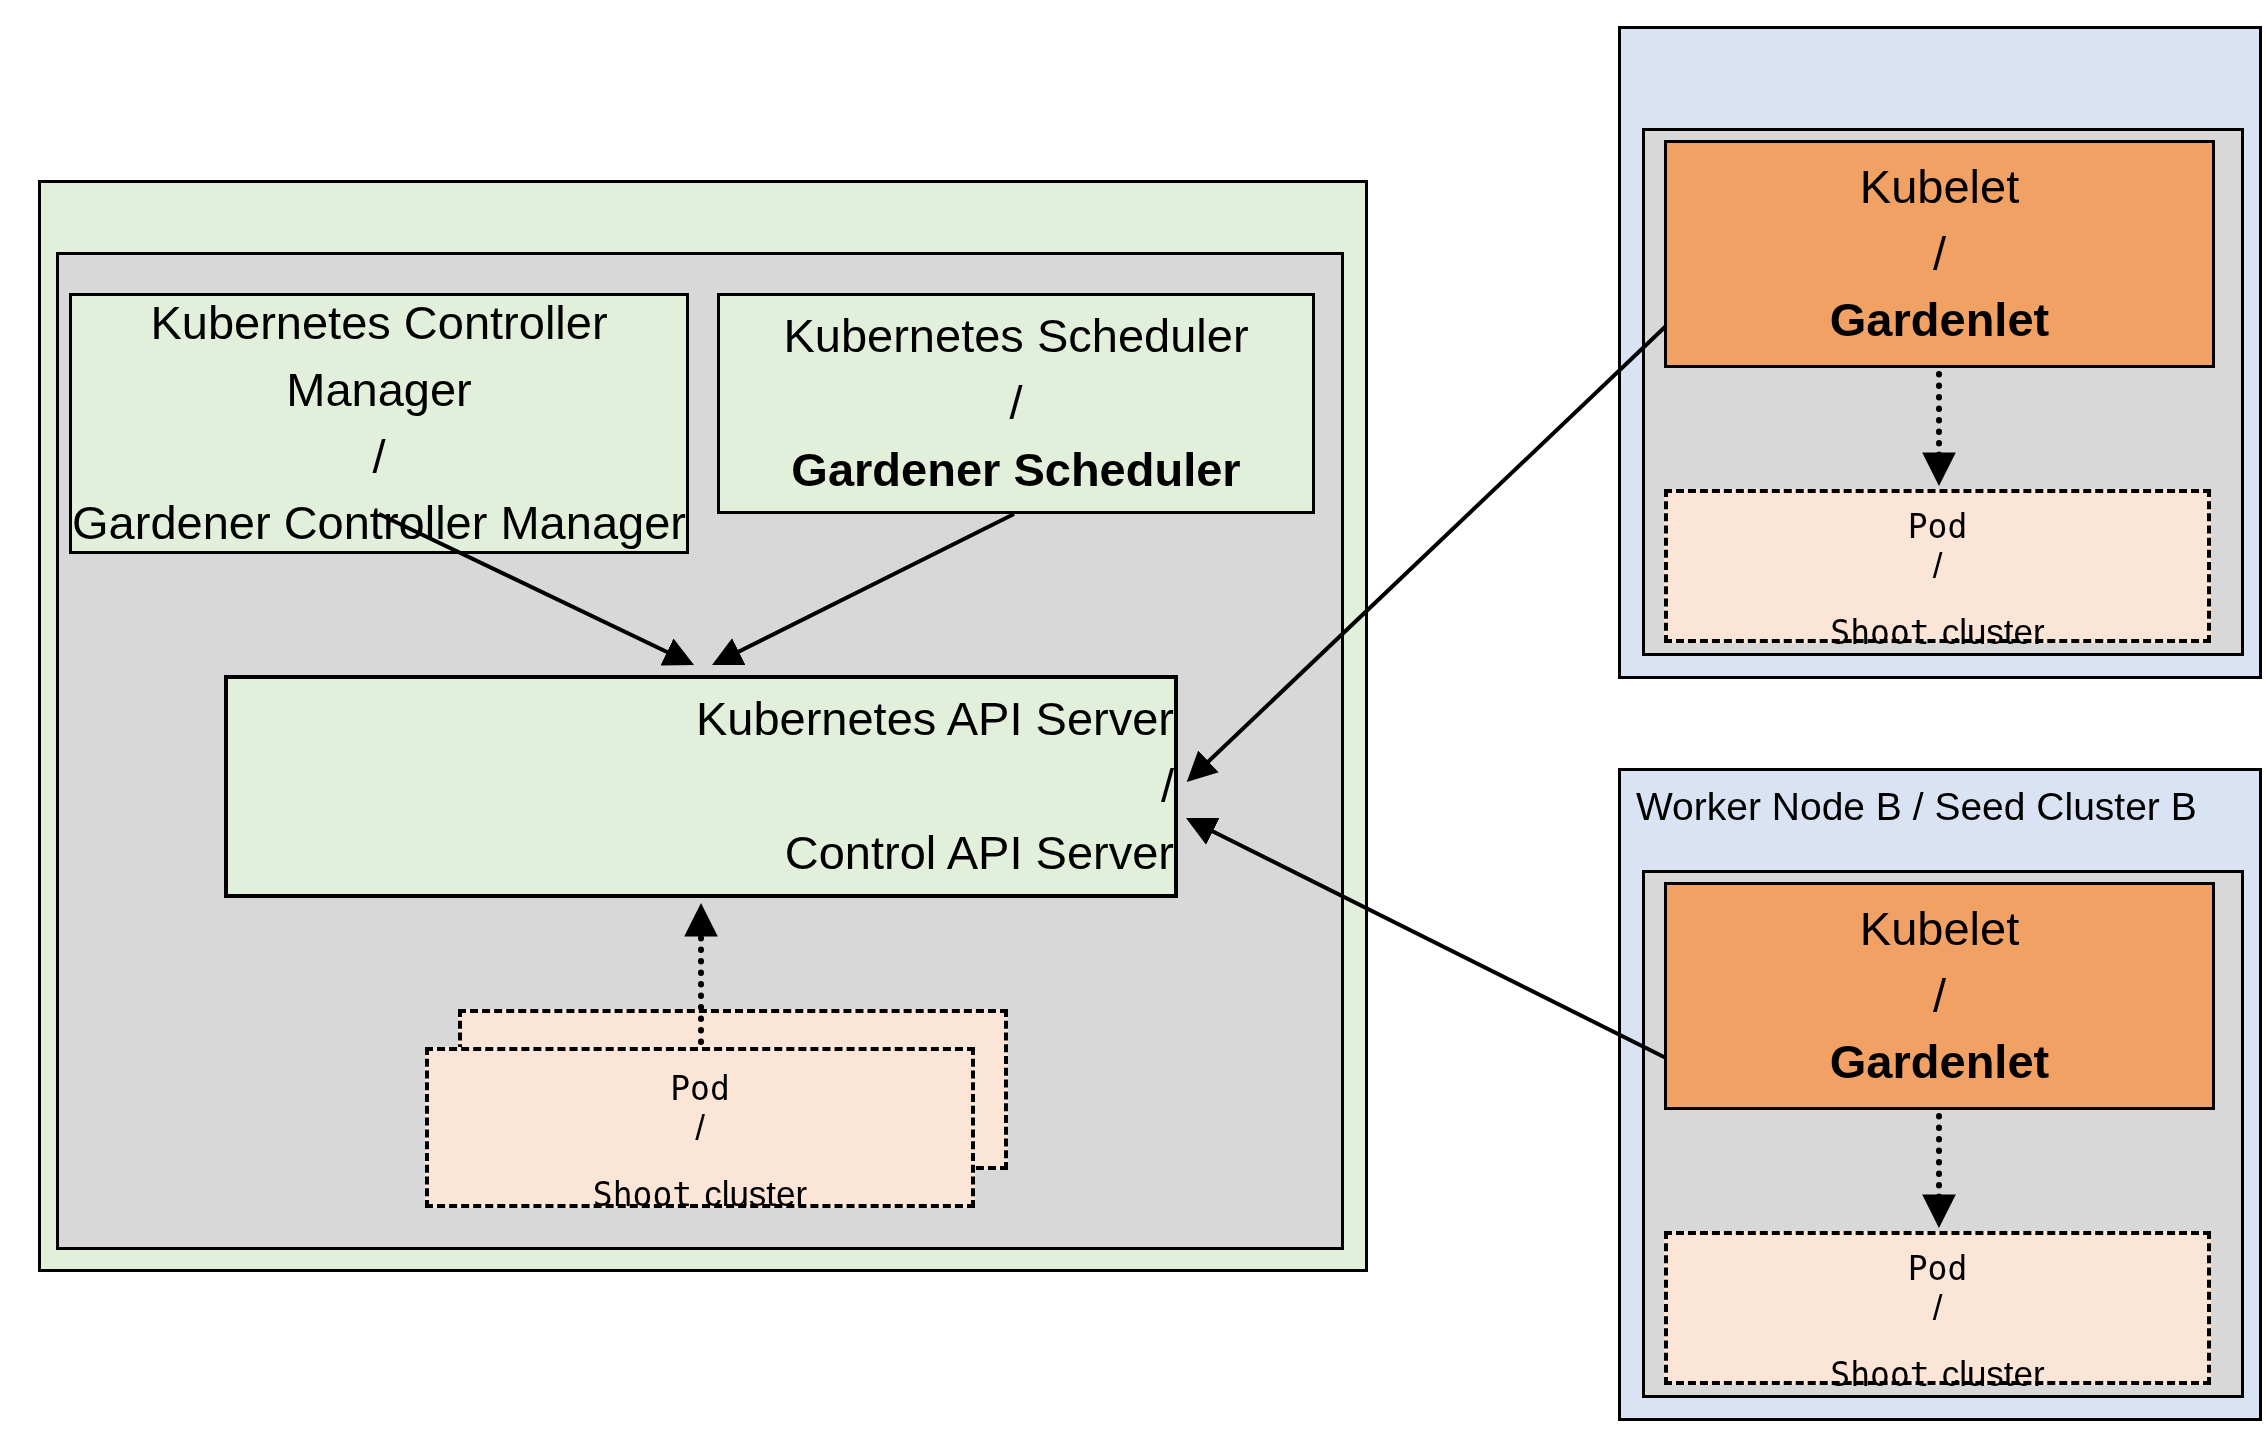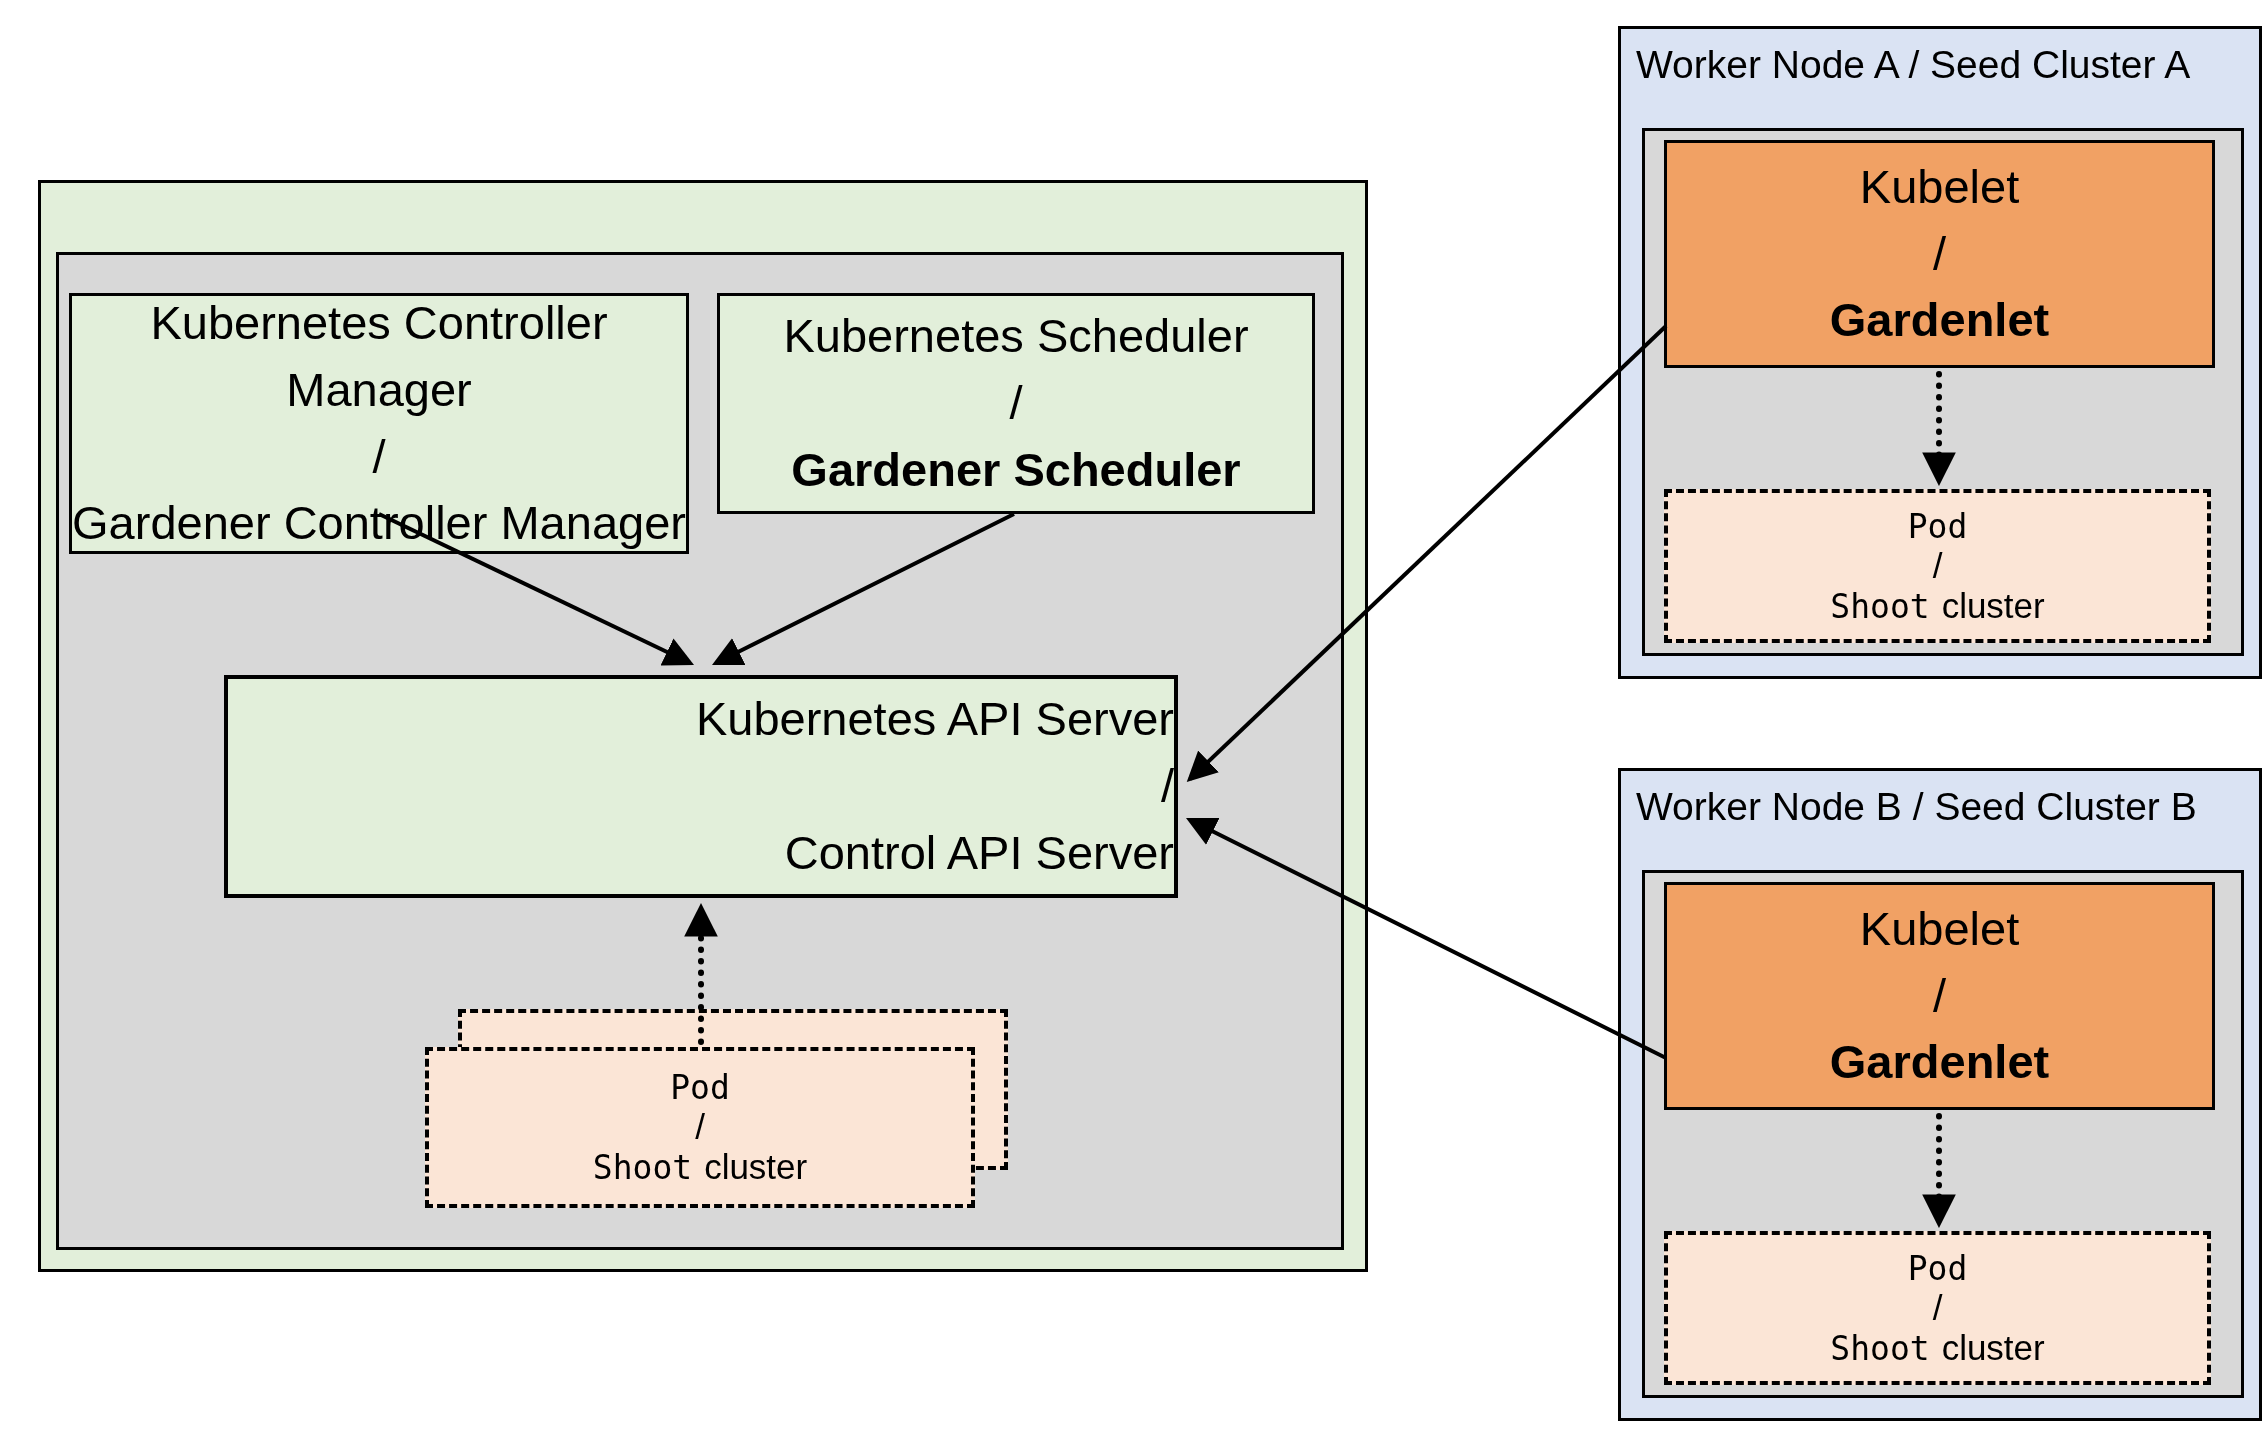--- a/index.html
+++ b/index.html
@@ -14,21 +14,21 @@
   .abs{position:absolute;box-sizing:border-box;}
   .outer-green{background:#e2efda;border:3px solid #000;}
   .outer-blue{background:#dae3f3;border:3px solid #000;}
   .inner-gray{background:#d8d8d8;border:3px solid #000;}
   .green-box{background:#e2efda;border:3px solid #000;}
   .orange-box{background:#f1a164;border:3px solid #000;}
   .pod-box{background:#fbe5d6;border:4px dashed #000;}
   .center-text{display:flex;flex-direction:column;align-items:center;justify-content:center;text-align:center;}
   .box-text{font-size:47px;line-height:1.42;}
   .title-text{font-size:39px;line-height:1.2;white-space:nowrap;}
-  .mono{font-family:"DejaVu Sans Mono", monospace;font-size:33px;}
+  .mono{font-family:"DejaVu Sans Mono", monospace;font-size:33px;margin-top:27px;}
   .sans{font-family:"Liberation Sans", sans-serif;font-size:35px;}
   .bold{font-weight:bold;}
   .podline{display:flex;align-items:baseline;justify-content:center;gap:12px;}
   svg.overlay{position:absolute;left:0;top:0;pointer-events:none;z-index:10;}
 </style>
 </head>
 <body>
 
 <div id="canvas">
 
@@ -61,21 +61,20 @@
     <div class="mono">Pod</div>
     <div class="sans">/</div>
     <div class="podline">
       <span class="mono">Shoot</span>
       <span class="sans">cluster</span>
     </div>
   </div>
 
   <div class="abs outer-blue" style="left:1618px;top:26px;width:644px;height:653px;"></div>
 
-  <div class="abs title-text" style="left:1636px;top:42px;">Worker Node A / Seed Cluster A</div>
 
   <div class="abs inner-gray" style="left:1642px;top:128px;width:602px;height:528px;"></div>
 
   <div class="abs orange-box center-text box-text" style="left:1664px;top:140px;width:551px;height:228px;">
     <div>Kubelet</div>
     <div>/</div>
     <div class="bold">Gardenlet</div>
   </div>
 
   <div class="abs pod-box center-text" style="left:1664px;top:489px;width:547px;height:154px;">

